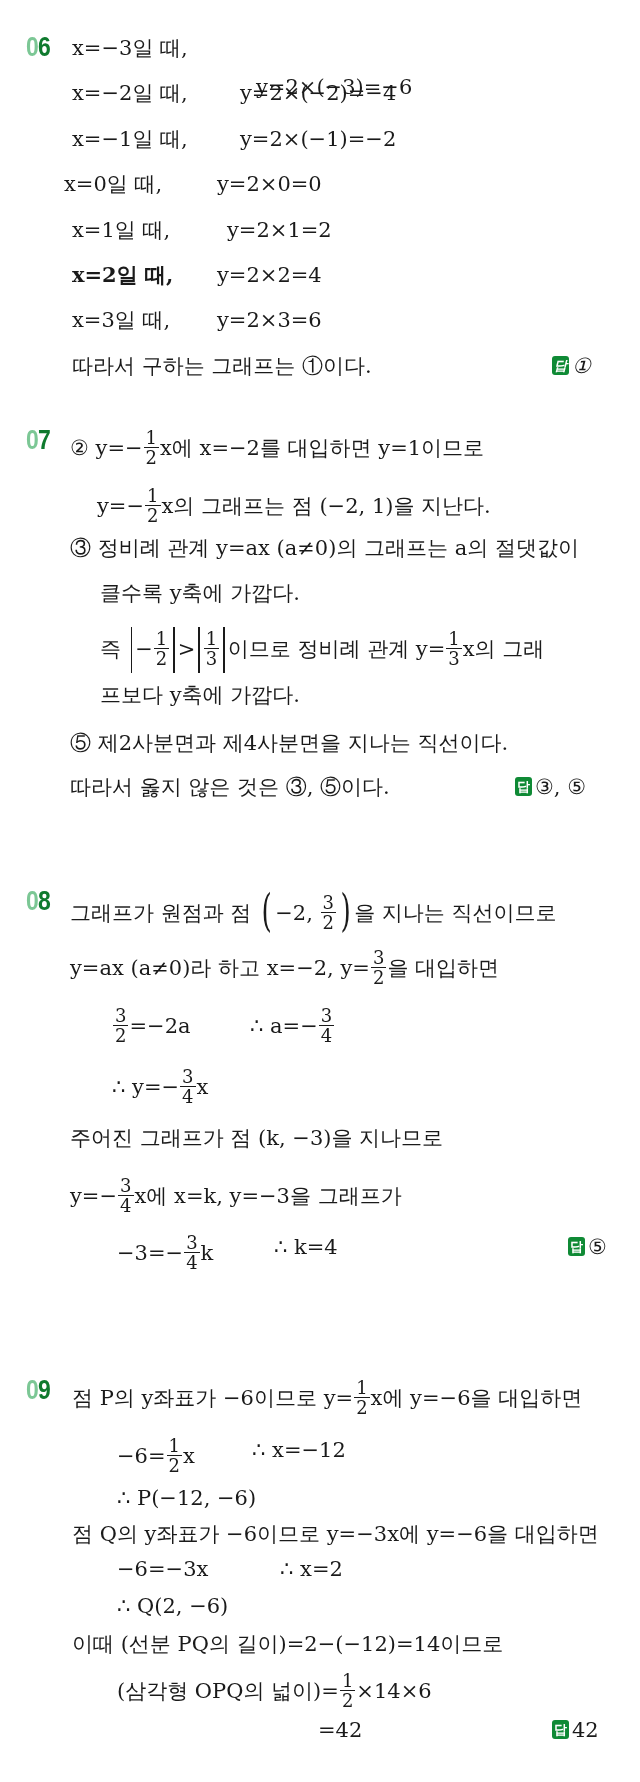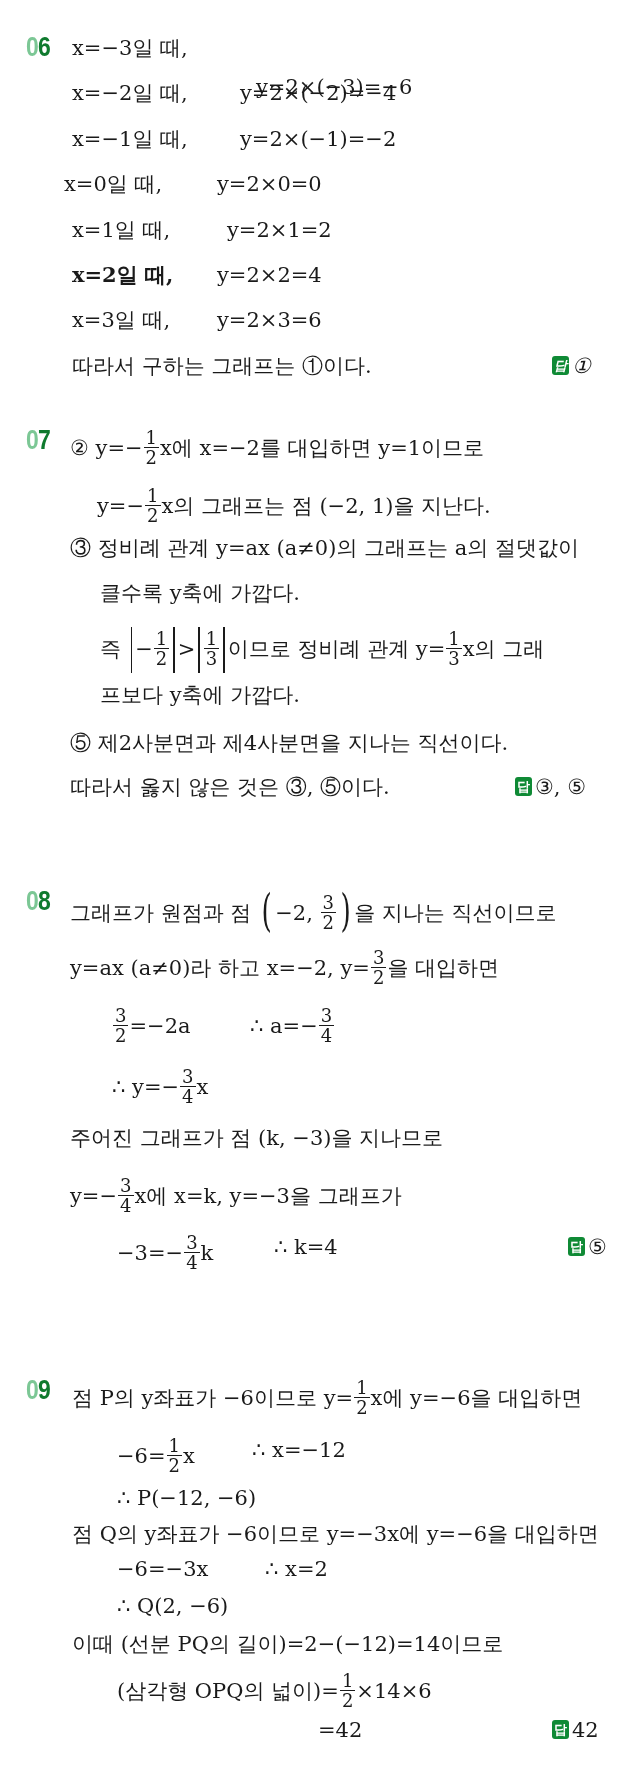--- a/index.html
+++ b/index.html
@@ -117,21 +117,21 @@
   <div class="line" style="top:1380px;left:72px;">
     <span>점 P의 y좌표가 −6이므로 y=</span><span class="frac"><span class="n">1</span><span class="d">2</span></span><span>x에 y=−6을 대입하면</span>
   </div>
   <div class="line" style="top:1438px;left:117px;">
     <span>−6=</span><span class="frac"><span class="n">1</span><span class="d">2</span></span><span>x</span>
   </div>
   <div class="line" style="top:1438px;left:252px;">∴ x=−12</div>
   <div class="line" style="top:1486px;left:117px;">∴ P(−12, −6)</div>
   <div class="line" style="top:1522px;left:72px;">점 Q의 y좌표가 −6이므로 y=−3x에 y=−6을 대입하면</div>
   <div class="line" style="top:1557px;left:117px;">−6=−3x</div>
-  <div class="line" style="top:1557px;left:265px;">∴ x=2</div>
+  <div class="line" style="top:1557px;left:280px;">∴ x=2</div>
   <div class="line" style="top:1594px;left:117px;">∴ Q(2, −6)</div>
   <div class="line" style="top:1632px;left:72px;">이때 (선분 PQ의 길이)=2−(−12)=14이므로</div>
   <div class="line" style="top:1673px;left:117px;">
     <span>(삼각형 OPQ의 넓이)=</span><span class="frac"><span class="n">1</span><span class="d">2</span></span><span>×14×6</span>
   </div>
   <div class="line" style="top:1718px;left:318px;">=42</div>
   <div class="ans" style="top:1718px;left:552px;">
     <span class="badge">답</span><span>42</span>
   </div>
 </div>

